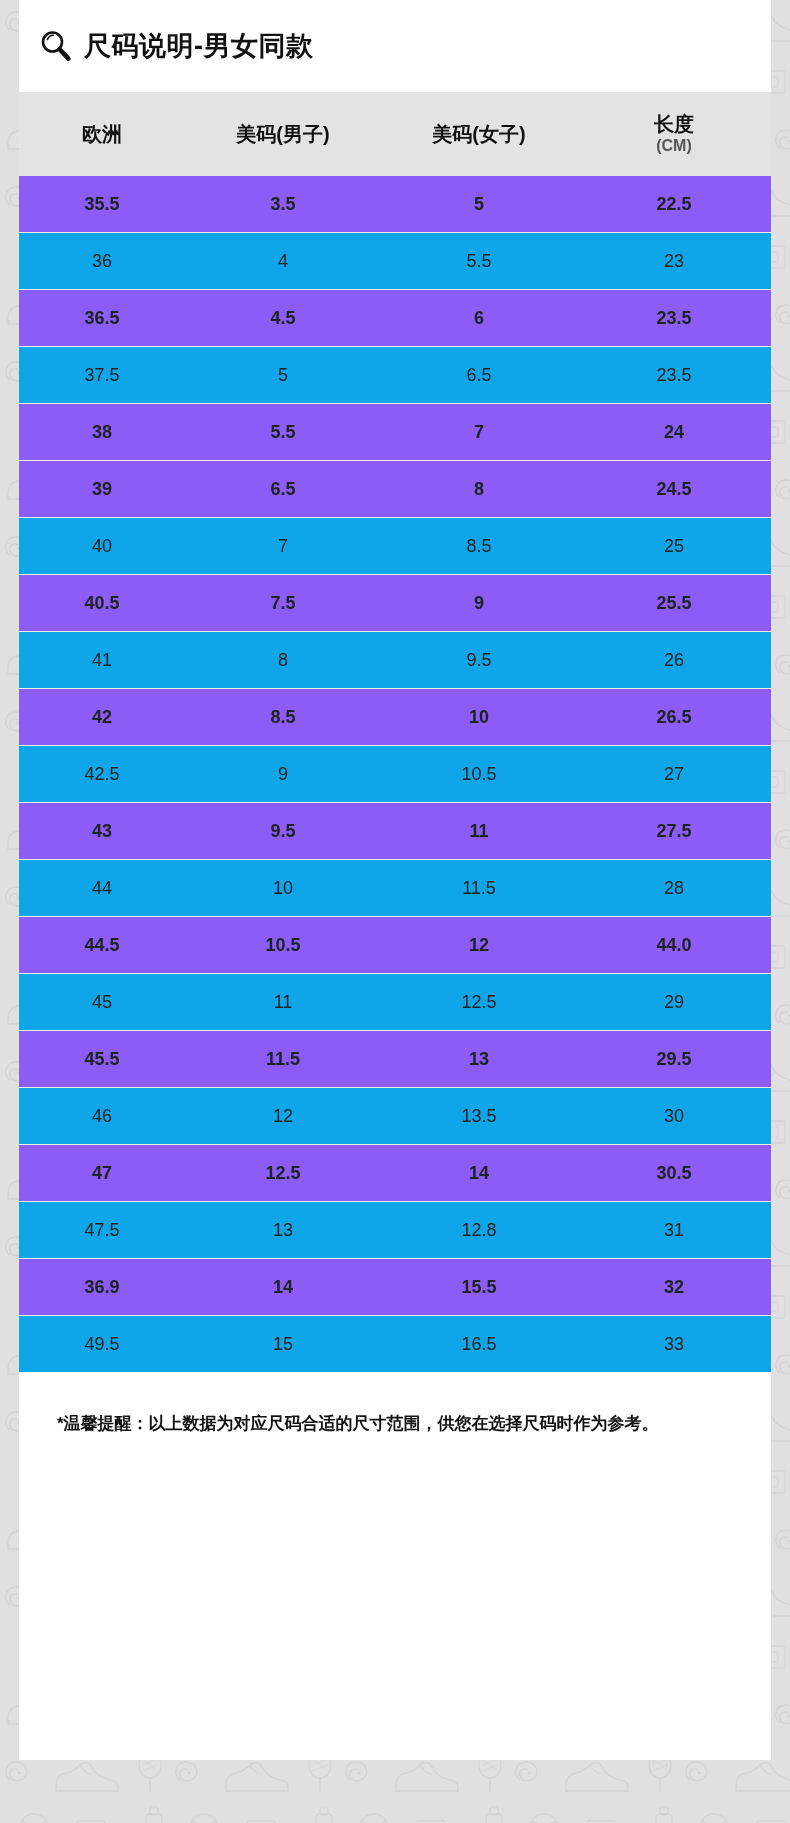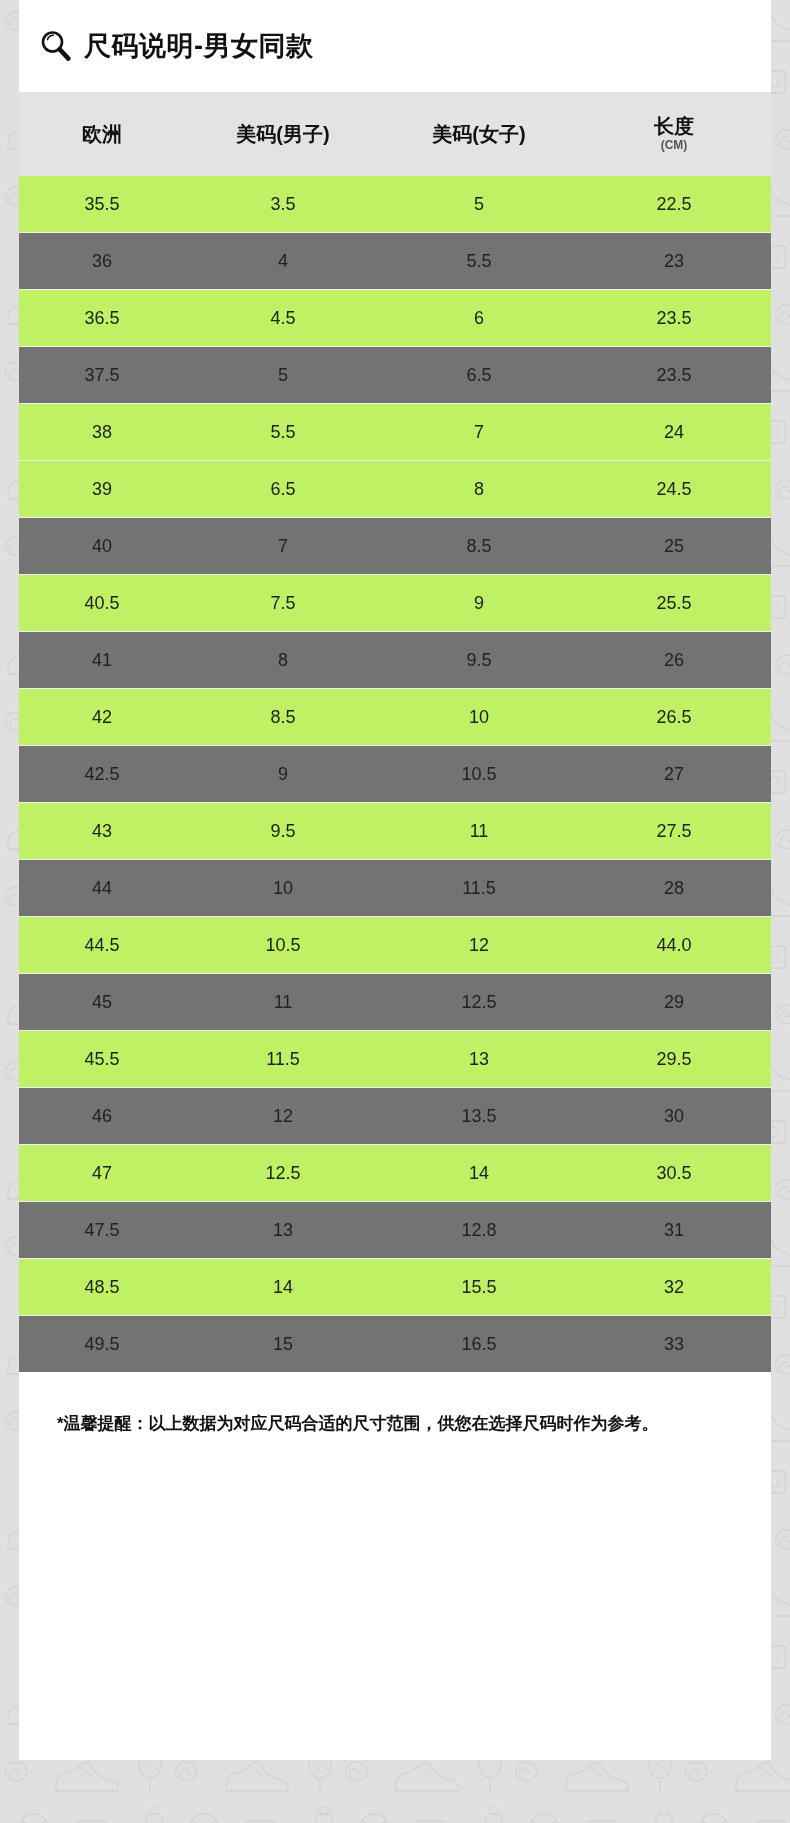--- a/index.html
+++ b/index.html
@@ -83,38 +83,38 @@
     border: 0;
   }
   .th-inner {
     display: flex;
     flex-direction: column;
     align-items: center;
     justify-content: center;
     line-height: 1.15;
   }
   .th-sub {
-    font-size: 12px;
+    font-size: 16px;
     font-weight: bold;
     color: #555555;
     margin-top: 1px;
   }
 
   #size-table tbody td {
     height: 56px;
     font-size: 18px;
     color: #222222;
     text-align: center;
     vertical-align: middle;
     padding: 0;
     border-bottom: 1px solid #efefef;
     font-weight: normal;
   }
-  #size-table tbody tr.odd td { background: #bef264; }
-  #size-table tbody tr.even td { background: #737373; }
+  #size-table tbody tr.odd td { background: #8b5cf6; font-weight: bold; }
+  #size-table tbody tr.even td { background: #0ea5e9; }
   #size-table tbody tr:last-child td { border-bottom: 0; }
 
   
   #footnote {
     padding: 38px 26px 0 38px;
     font-size: 17px;
     font-weight: bold;
     color: #111111;
     line-height: 1.6;
     box-sizing: border-box;
@@ -321,21 +321,21 @@
           <td>14</td>
           <td>30.5</td>
         </tr>
         <tr class="even">
           <td>47.5</td>
           <td>13</td>
           <td>12.8</td>
           <td>31</td>
         </tr>
         <tr class="odd">
-          <td>48.5</td>
+          <td>36.9</td>
           <td>14</td>
           <td>15.5</td>
           <td>32</td>
         </tr>
         <tr class="even">
           <td>49.5</td>
           <td>15</td>
           <td>16.5</td>
           <td>33</td>
         </tr>

